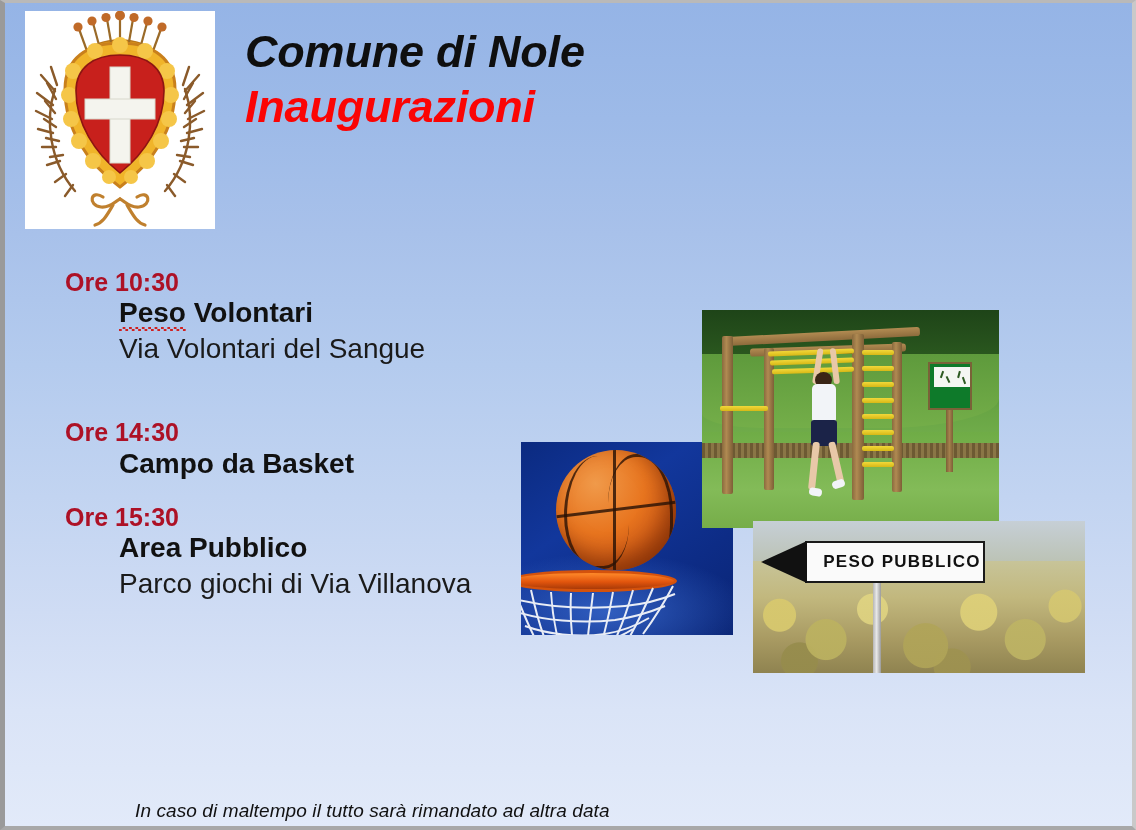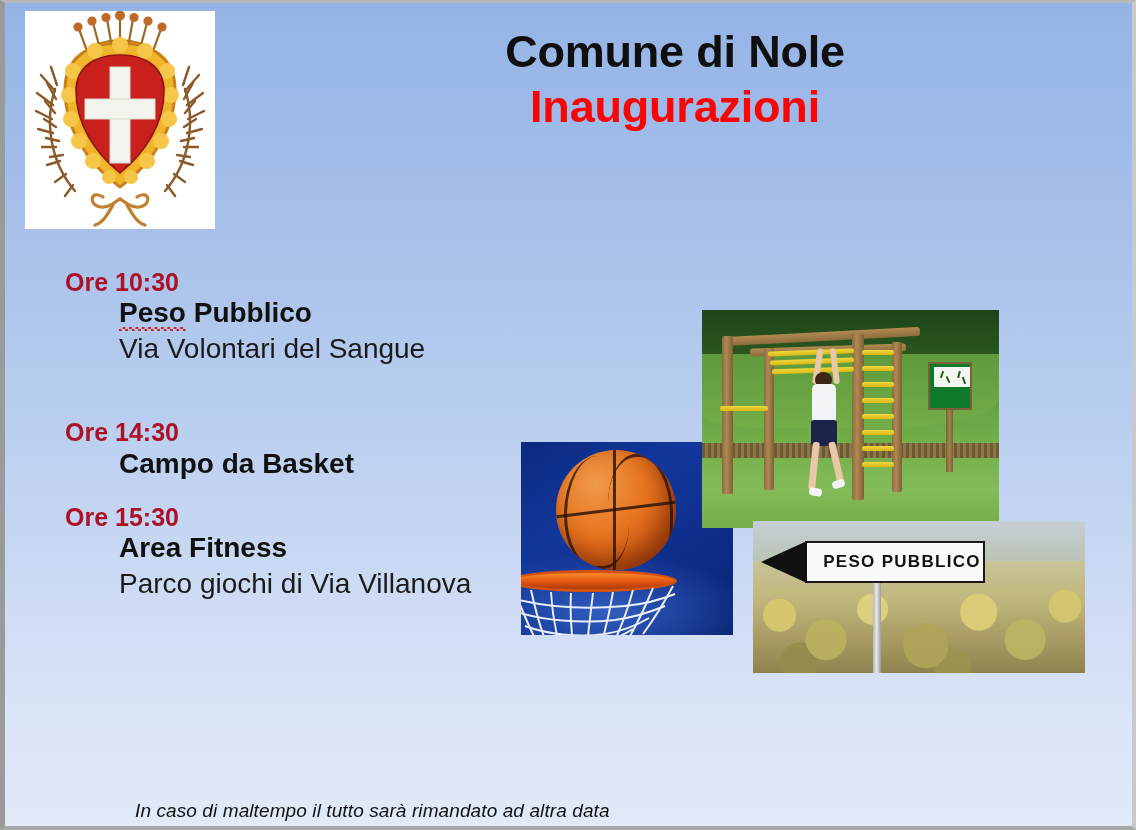--- a/index.html
+++ b/index.html
@@ -30,21 +30,21 @@
   .crest-box{
     position:absolute;left:20px;top:8px;
     width:190px;height:218px;
     background:#ffffff;
   }
   .crest{position:absolute;inset:0;}
 
   
   .title-block{
     position:absolute;left:240px;top:22px;
-    width:860px;text-align:center;
+    width:860px;text-align:left;font-style:italic;
   }
   .title-main{
     font-size:45px;font-weight:bold;color:#0f0f0f;
     line-height:1.22;letter-spacing:-0.2px;
   }
   .title-red{
     font-size:45px;font-weight:bold;color:#fb0404;
     line-height:1.22;letter-spacing:-0.2px;
   }
 
@@ -286,36 +286,36 @@
 
   <div class="title-block">
     <div class="title-main">Comune di Nole</div>
     <div class="title-red">Inaugurazioni</div>
   </div>
 
   <div class="schedule">
 
     <div class="evt">
       <div class="evt-time">Ore 10:30</div>
-      <div class="evt-name"><span class="sq">Peso</span><span> Pubblico</span></div>
+      <div class="evt-name"><span class="sq">Peso</span><span> Volontari</span></div>
       <div class="evt-place">Via Volontari del Sangue</div>
     </div>
 
     <div class="gap-a"></div>
 
     <div class="evt">
       <div class="evt-time">Ore 14:30</div>
       <div class="evt-name">Campo da Basket</div>
     </div>
 
     <div class="gap-b"></div>
 
     <div class="evt">
       <div class="evt-time">Ore 15:30</div>
-      <div class="evt-name">Area Fitness</div>
+      <div class="evt-name">Area Pubblico</div>
       <div class="evt-place">Parco giochi di Via Villanova</div>
     </div>
   </div>
 
   <div class="footer">In caso di maltempo il tutto sarà rimandato ad altra data</div>
 
   <div class="photo ph-basket">
     <div class="bk-blur1"></div>
     <div class="bk-ball">
       <div class="l1"></div>

